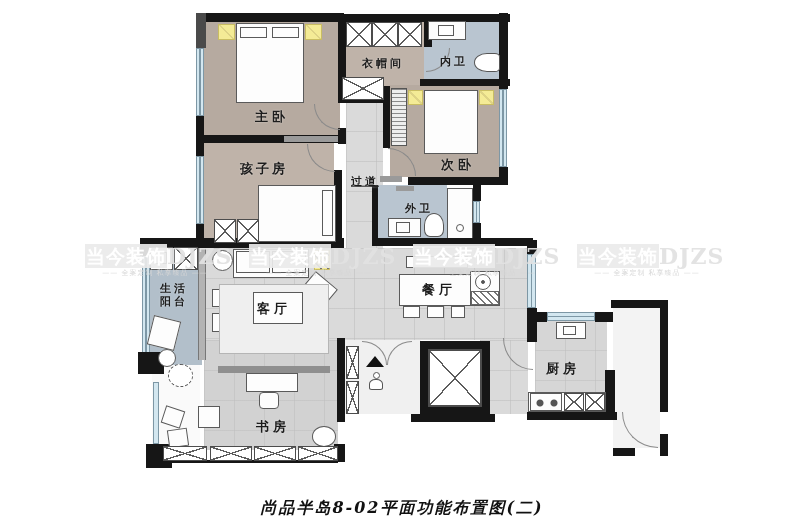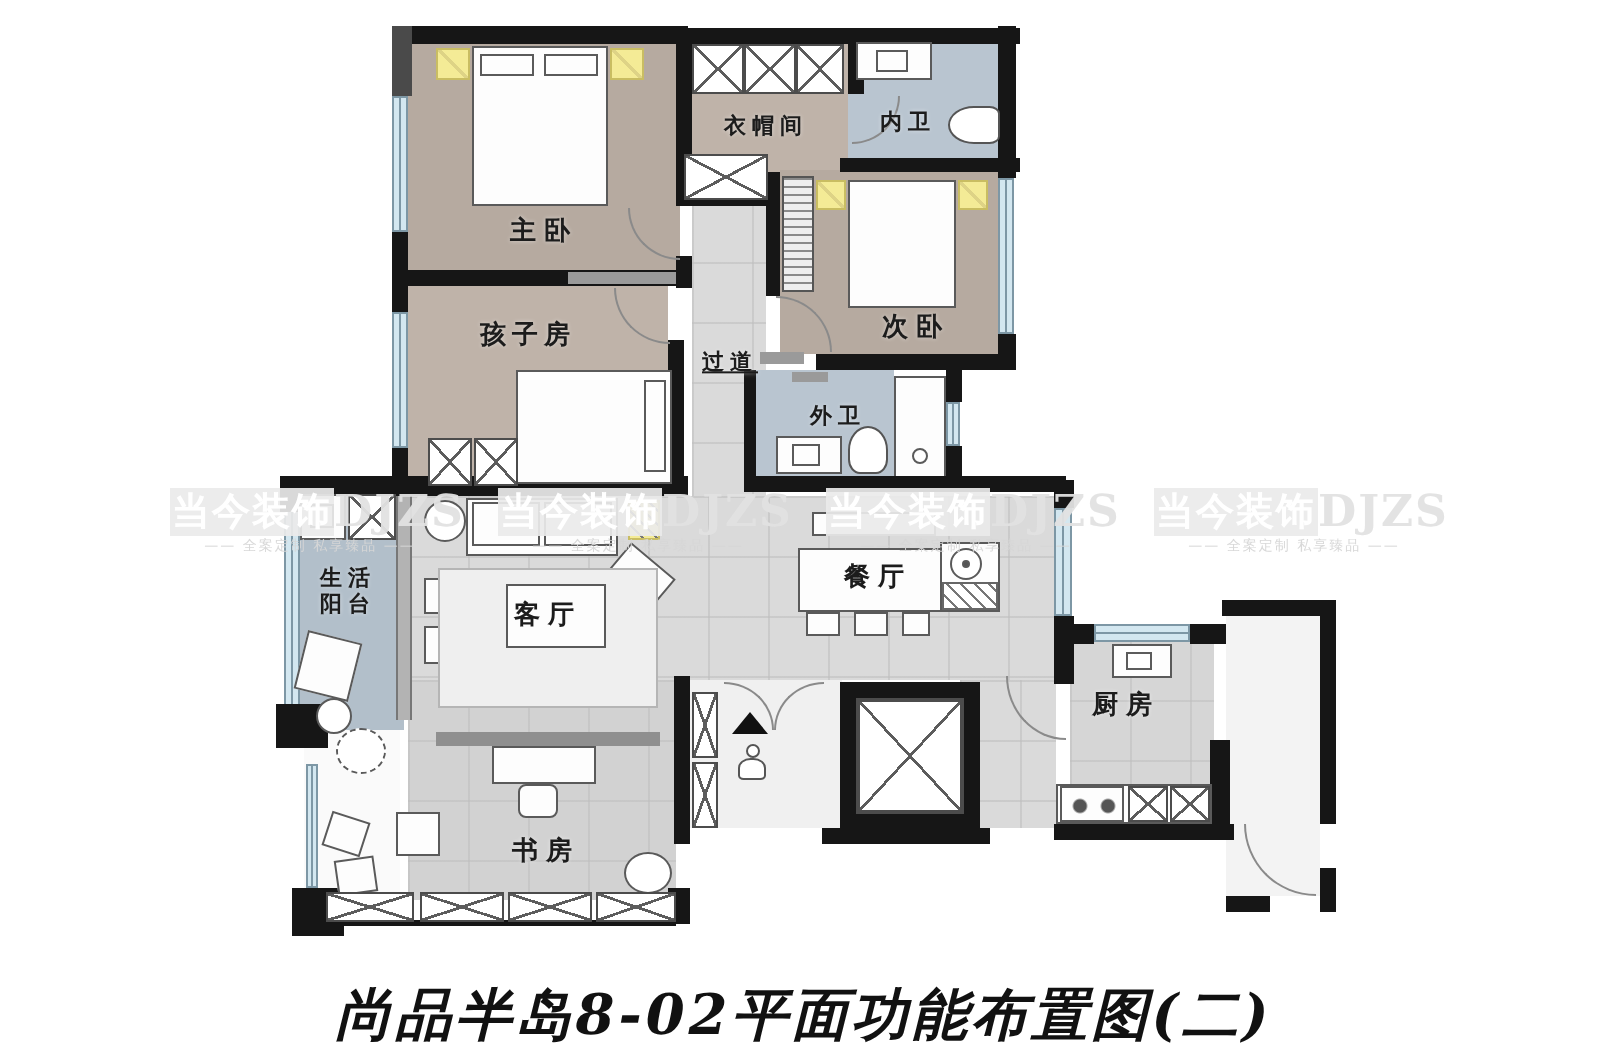--- a/index.html
+++ b/index.html
@@ -38,21 +38,21 @@
   .toilet{position:absolute;background:#fff;border:1px solid #555;box-sizing:border-box;}
   .wm{position:absolute;top:244px;width:150px;z-index:60;pointer-events:none;}
   .wm-row{display:flex;align-items:center;}
   .wm-brand{background:rgba(234,234,234,.92);color:#fff;font-weight:bold;font-size:19px;
             line-height:24px;padding:0 1px;letter-spacing:1px;font-family:"DejaVu Sans",sans-serif;}
   .wm-abbr{color:rgba(225,225,225,.95);font-family:"DejaVu Serif",serif;font-weight:bold;
            font-size:22px;line-height:24px;letter-spacing:1px;}
   .wm-slogan{text-align:center;font-size:7px;line-height:9px;color:rgba(214,214,214,.95);
              letter-spacing:1px;margin-top:1px;width:140px;}
   .caption{position:absolute;left:402px;top:508px;transform:translate(-50%,-50%);
-           font-family:"DejaVu Serif",serif;font-style:italic;font-weight:bold;font-size:28px;
+           font-family:"DejaVu Serif",serif;font-style:italic;font-weight:bold;font-size:16px;
            letter-spacing:2px;color:#111;white-space:nowrap;z-index:70;}
   .tri-up{position:absolute;width:0;height:0;border-left:9px solid transparent;
           border-right:9px solid transparent;border-bottom:11px solid #111;}
   .hatch{background-image:repeating-linear-gradient(45deg,transparent 0 4px,#777 4px 5px);}
   .rails{background-image:repeating-linear-gradient(180deg,#8a8a8a 0 1px,transparent 1px 4px);background-color:#eee;border:1px solid #555;box-sizing:border-box;position:absolute;}
 </style>
 </head>
 <body>
 
 <div class="canvas">
@@ -234,21 +234,21 @@
   <div class="lbl small" style="left:454px;top:62px;">内卫</div>
   <div class="lbl" style="left:458px;top:165px;">次卧</div>
   <div class="lbl small" style="left:365px;top:182px;text-decoration:underline;">过道</div>
   <div class="lbl small" style="left:419px;top:209px;">外卫</div>
   <div class="lbl small" style="left:174px;top:296px;text-align:center;">
     <span style="display:block;">生活</span>
     <span style="display:block;">阳台</span>
   </div>
   <div class="lbl" style="left:274px;top:309px;">客厅</div>
   <div class="lbl" style="left:439px;top:290px;">餐厅</div>
-  <div class="lbl" style="left:563px;top:354px;">厨房</div>
+  <div class="lbl" style="left:563px;top:369px;">厨房</div>
   <div class="lbl" style="left:273px;top:427px;">书房</div>
 
   <div class="wm" style="left:85px;">
     <div class="wm-row">
       <span class="wm-brand">当今装饰</span>
       <span class="wm-abbr">DJZS</span>
     </div>
     <div class="wm-slogan">—— 全案定制 私享臻品 ——</div>
   </div>
   <div class="wm" style="left:249px;">

